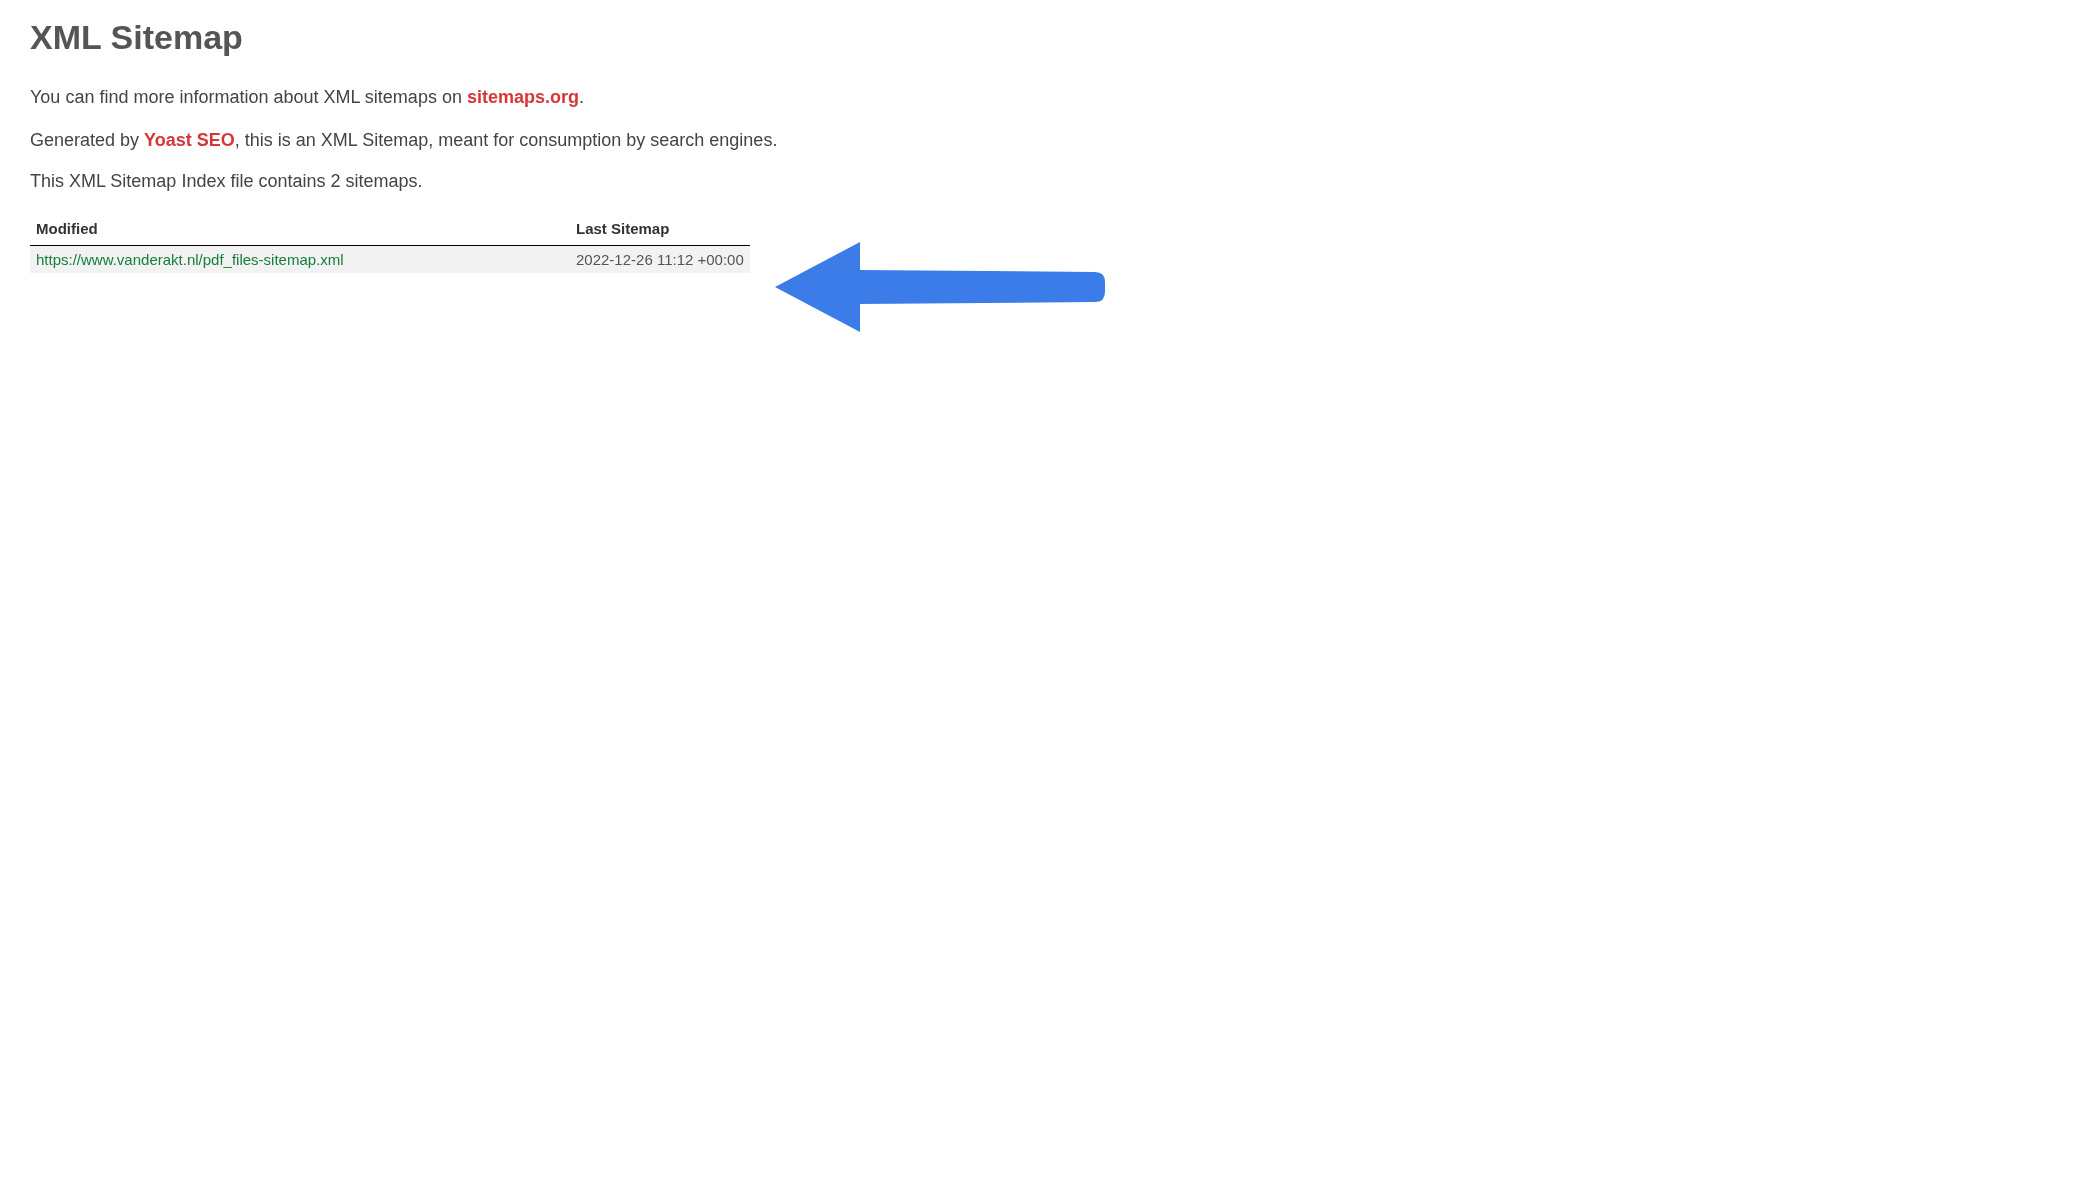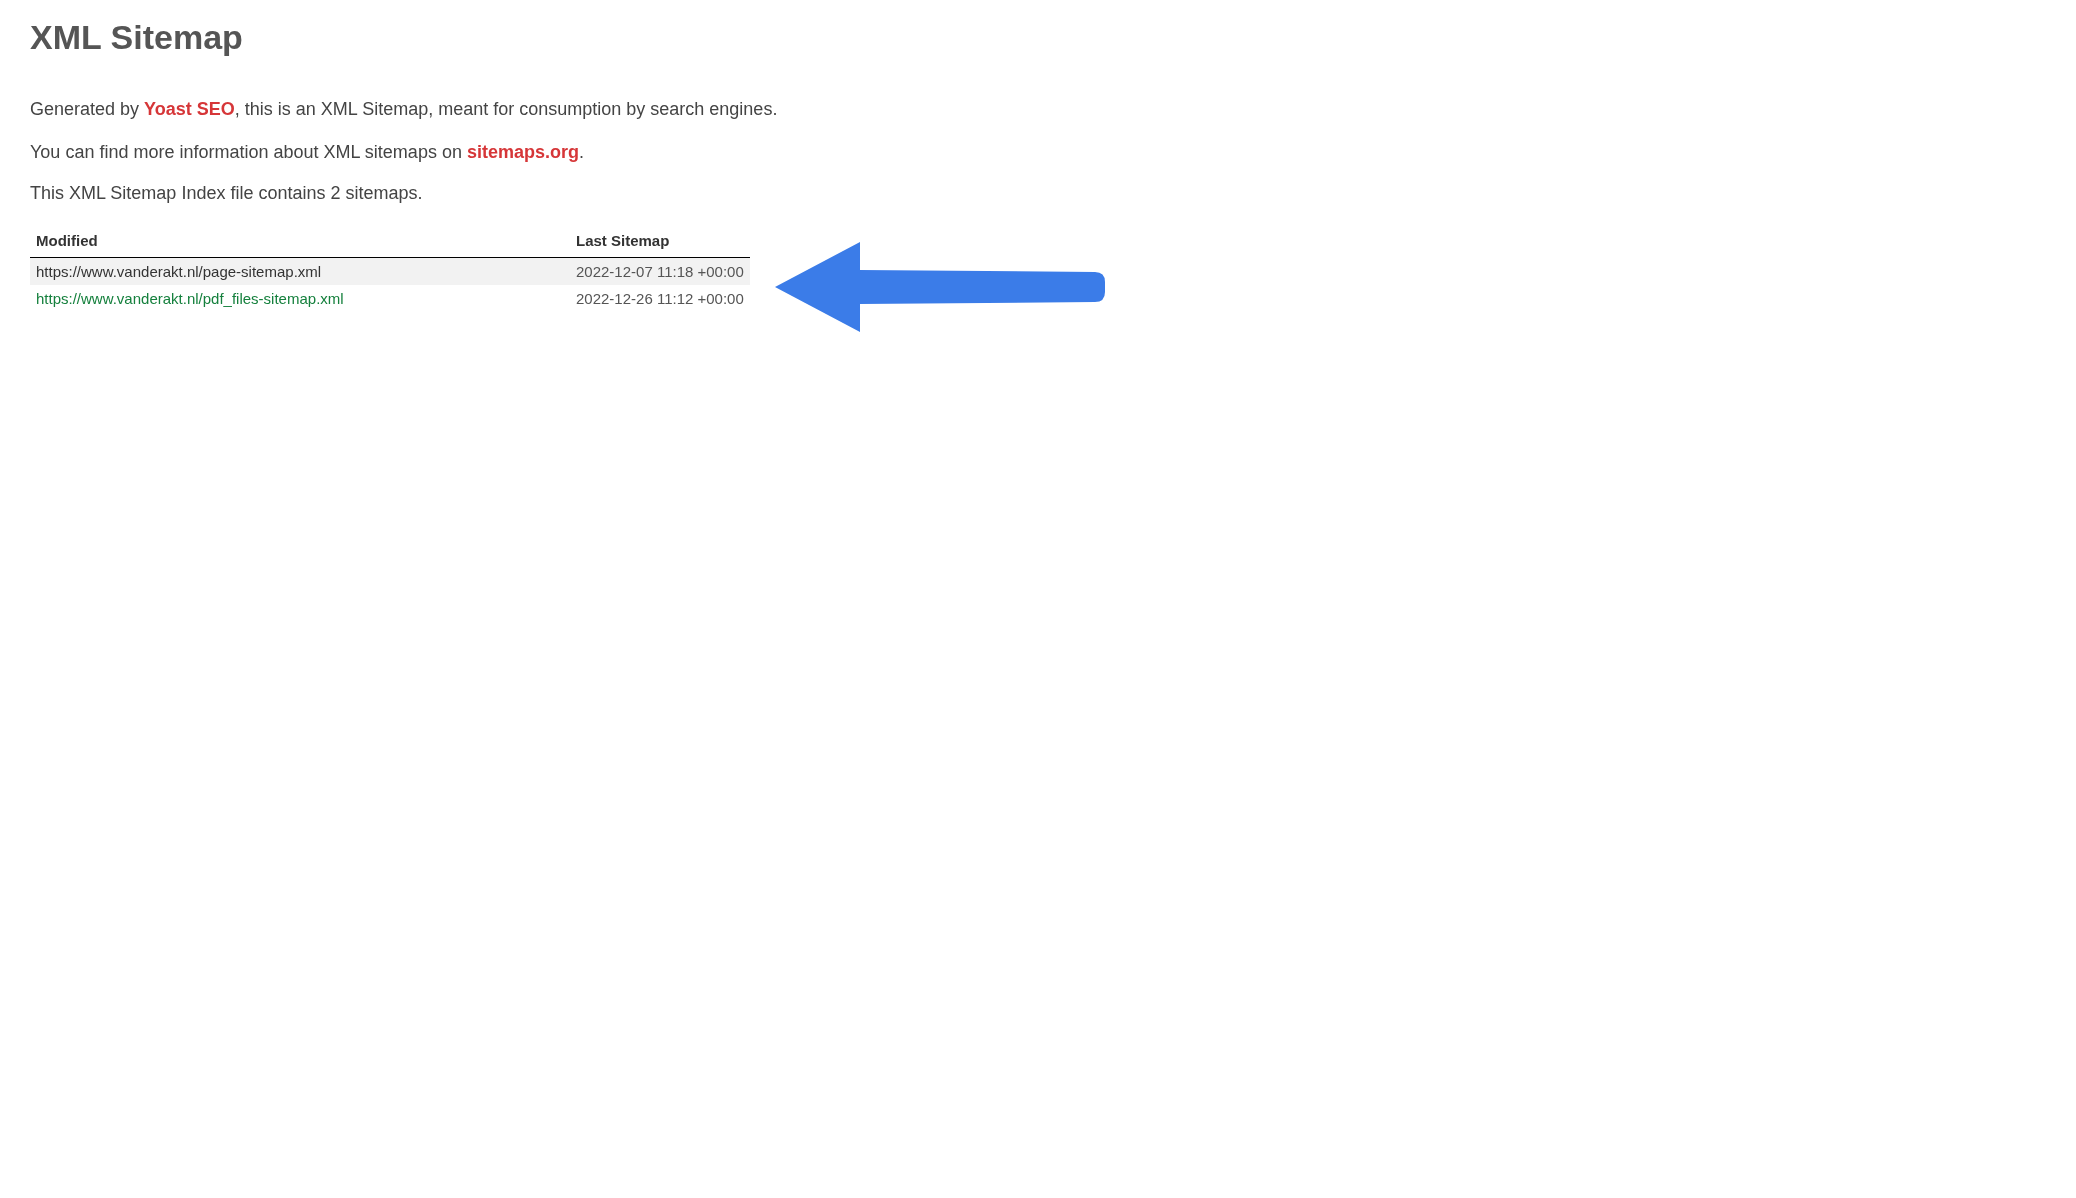--- a/index.html
+++ b/index.html
@@ -9,21 +9,21 @@
     }
     body {
       font-family: -apple-system, BlinkMacSystemFont, "Segoe UI", Helvetica, Arial, sans-serif;
       background: #fff;
       padding: 10px 30px;
     }
     h1 {
       font-size: 34px;
       font-weight: 700;
       color: #555;
-      margin-bottom: 40px;
+      margin-bottom: 28px;
       margin-top: 8px;
     }
     .intro p {
       font-size: 18px;
       color: #444;
       margin-bottom: 18px;
       line-height: 1.4;
     }
     .intro a {
       color: #d63638;
@@ -75,42 +75,38 @@
       pointer-events: none;
     }
   </style>
 </head>
 <body>
 
 <h1>XML Sitemap</h1>
 
 <div class="intro">
   <p>
-    <span>Generated by </span><a href="#">Yoast SEO</a><span>, this is an XML Sitemap, meant for consumption by search engines.</span>
+    <span>You can find more information about XML sitemaps on </span><a href="#">sitemaps.org</a><span>.</span>
   </p>
   <p>
-    <span>You can find more information about XML sitemaps on </span><a href="#">sitemaps.org</a><span>.</span>
+    <span>Generated by </span><a href="#">Yoast SEO</a><span>, this is an XML Sitemap, meant for consumption by search engines.</span>
   </p>
 </div>
 
 <p class="count-line">This XML Sitemap Index file contains 2 sitemaps.</p>
 
 <table>
   <thead>
     <tr>
       <th>Modified</th>
       <th>Last Sitemap</th>
     </tr>
   </thead>
   <tbody>
     <tr>
-      <td><a href="#">https://www.vanderakt.nl/page-sitemap.xml</a></td>
-      <td>2022-12-07 11:18 +00:00</td>
-    </tr>
-    <tr>
       <td><a href="#" class="visited">https://www.vanderakt.nl/pdf_files-sitemap.xml</a></td>
       <td>2022-12-26 11:12 +00:00</td>
     </tr>
   </tbody>
 </table>
 
 <svg class="arrow-annotation" width="340" height="110" viewBox="0 0 340 110">
   <path d="M 5 55 L 90 10 L 90 38 L 325 40 Q 335 40 335 50 L 335 60 Q 335 70 325 70 L 90 72 L 90 100 Z" fill="#3b7ce8"></path>
 </svg>
 

